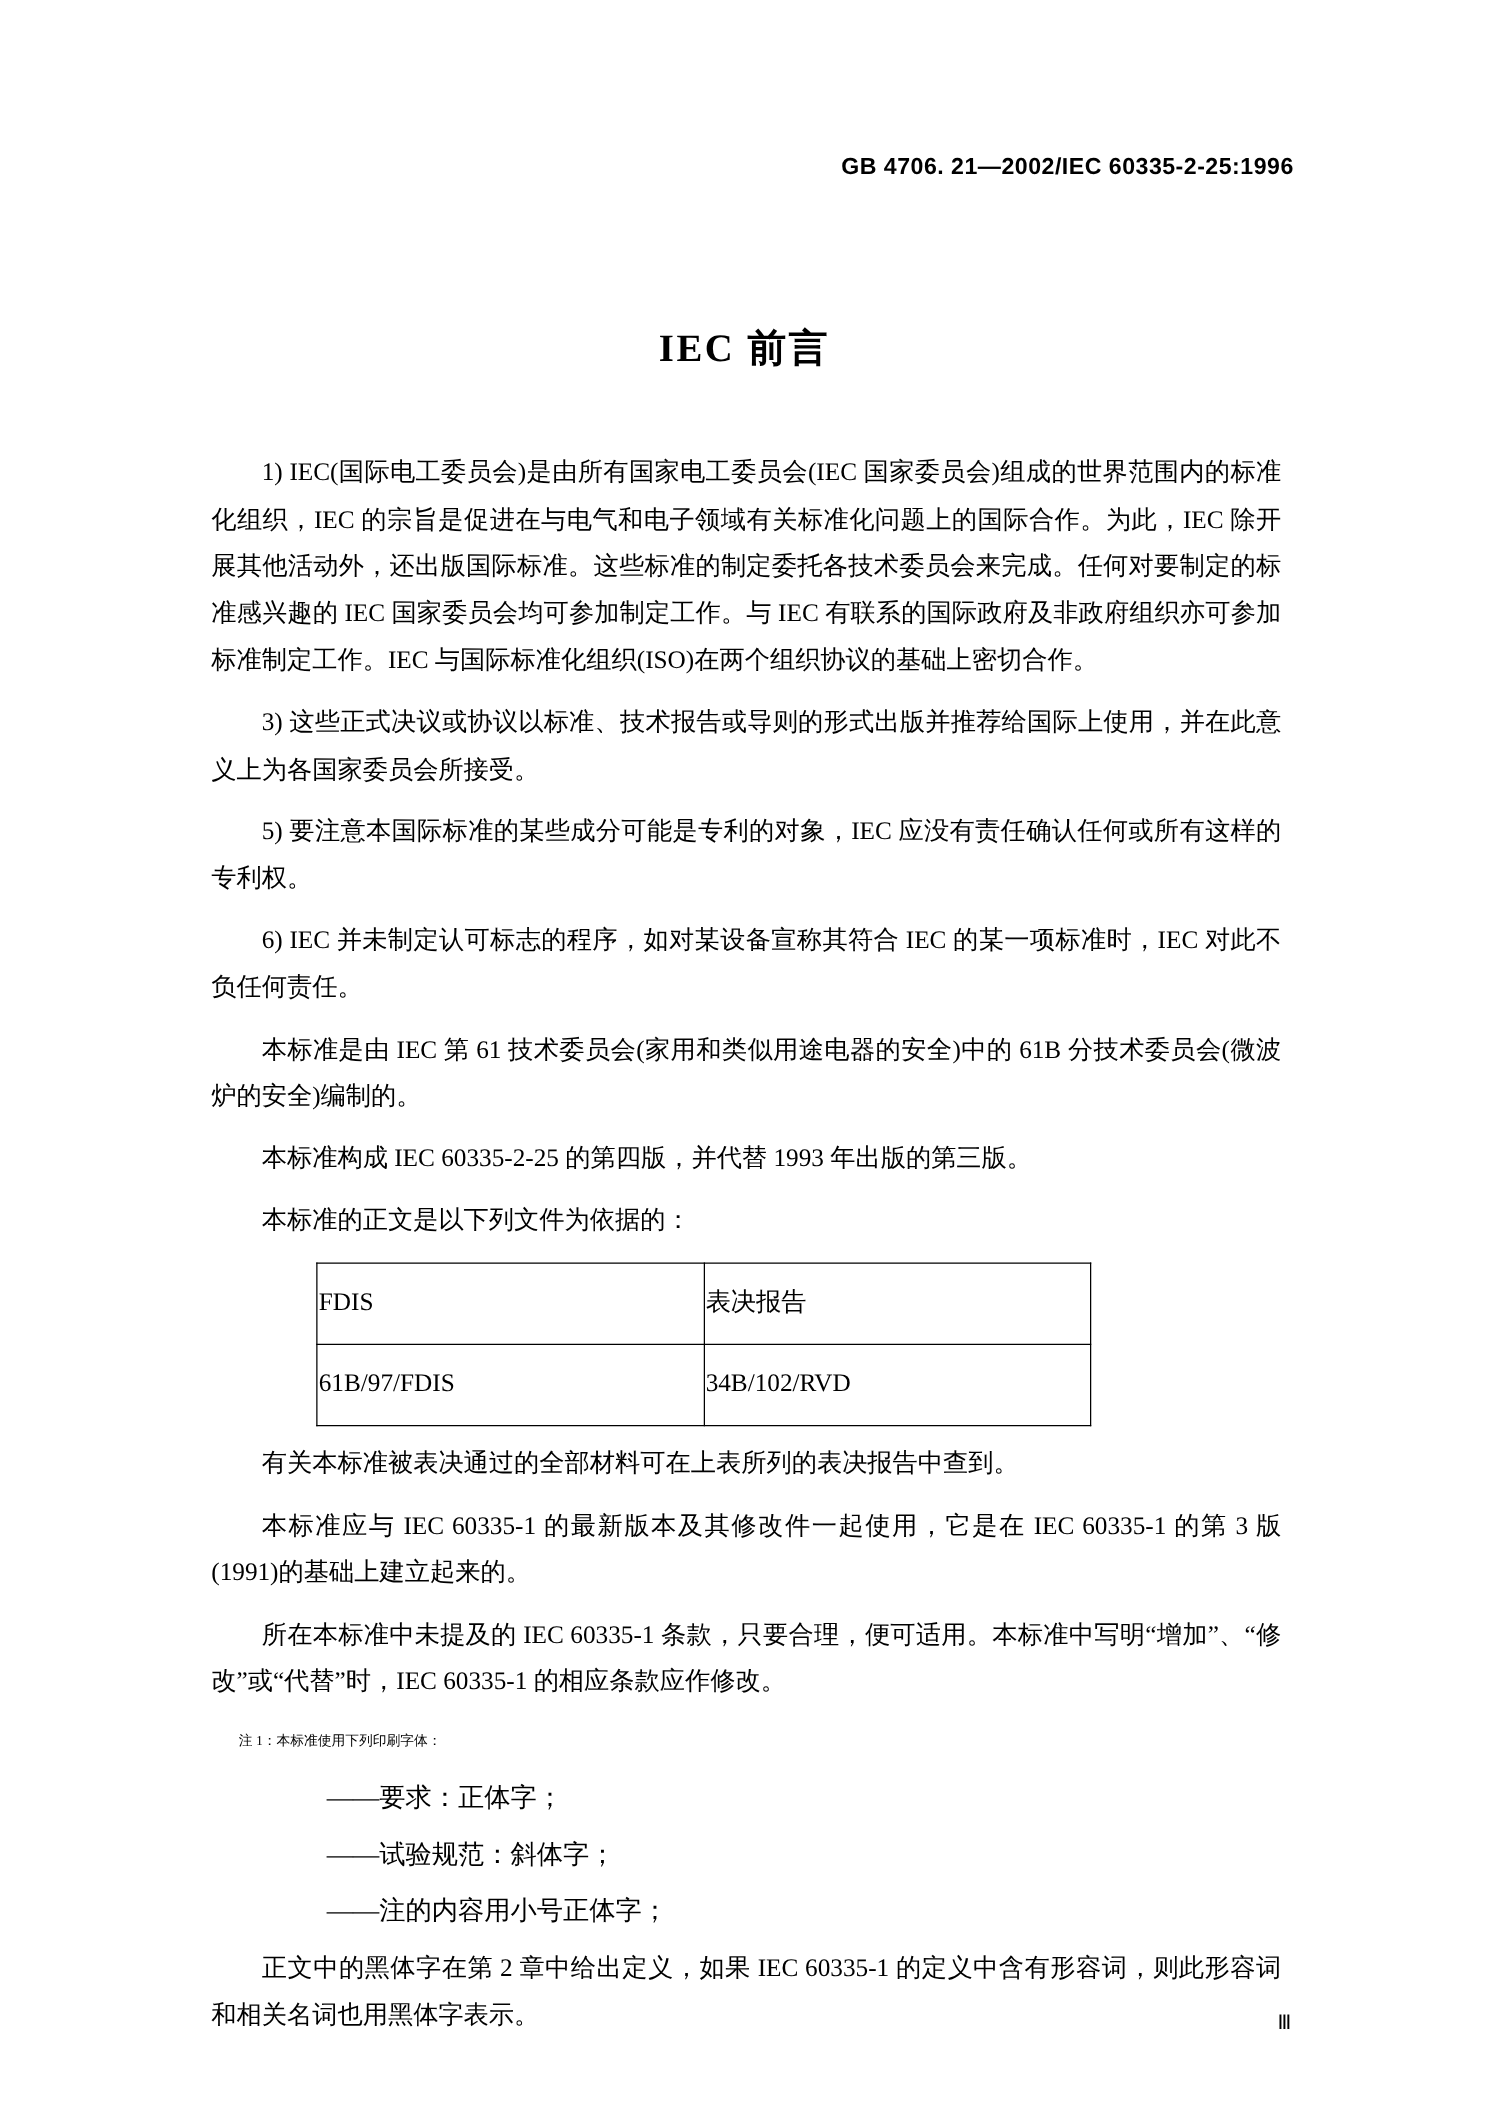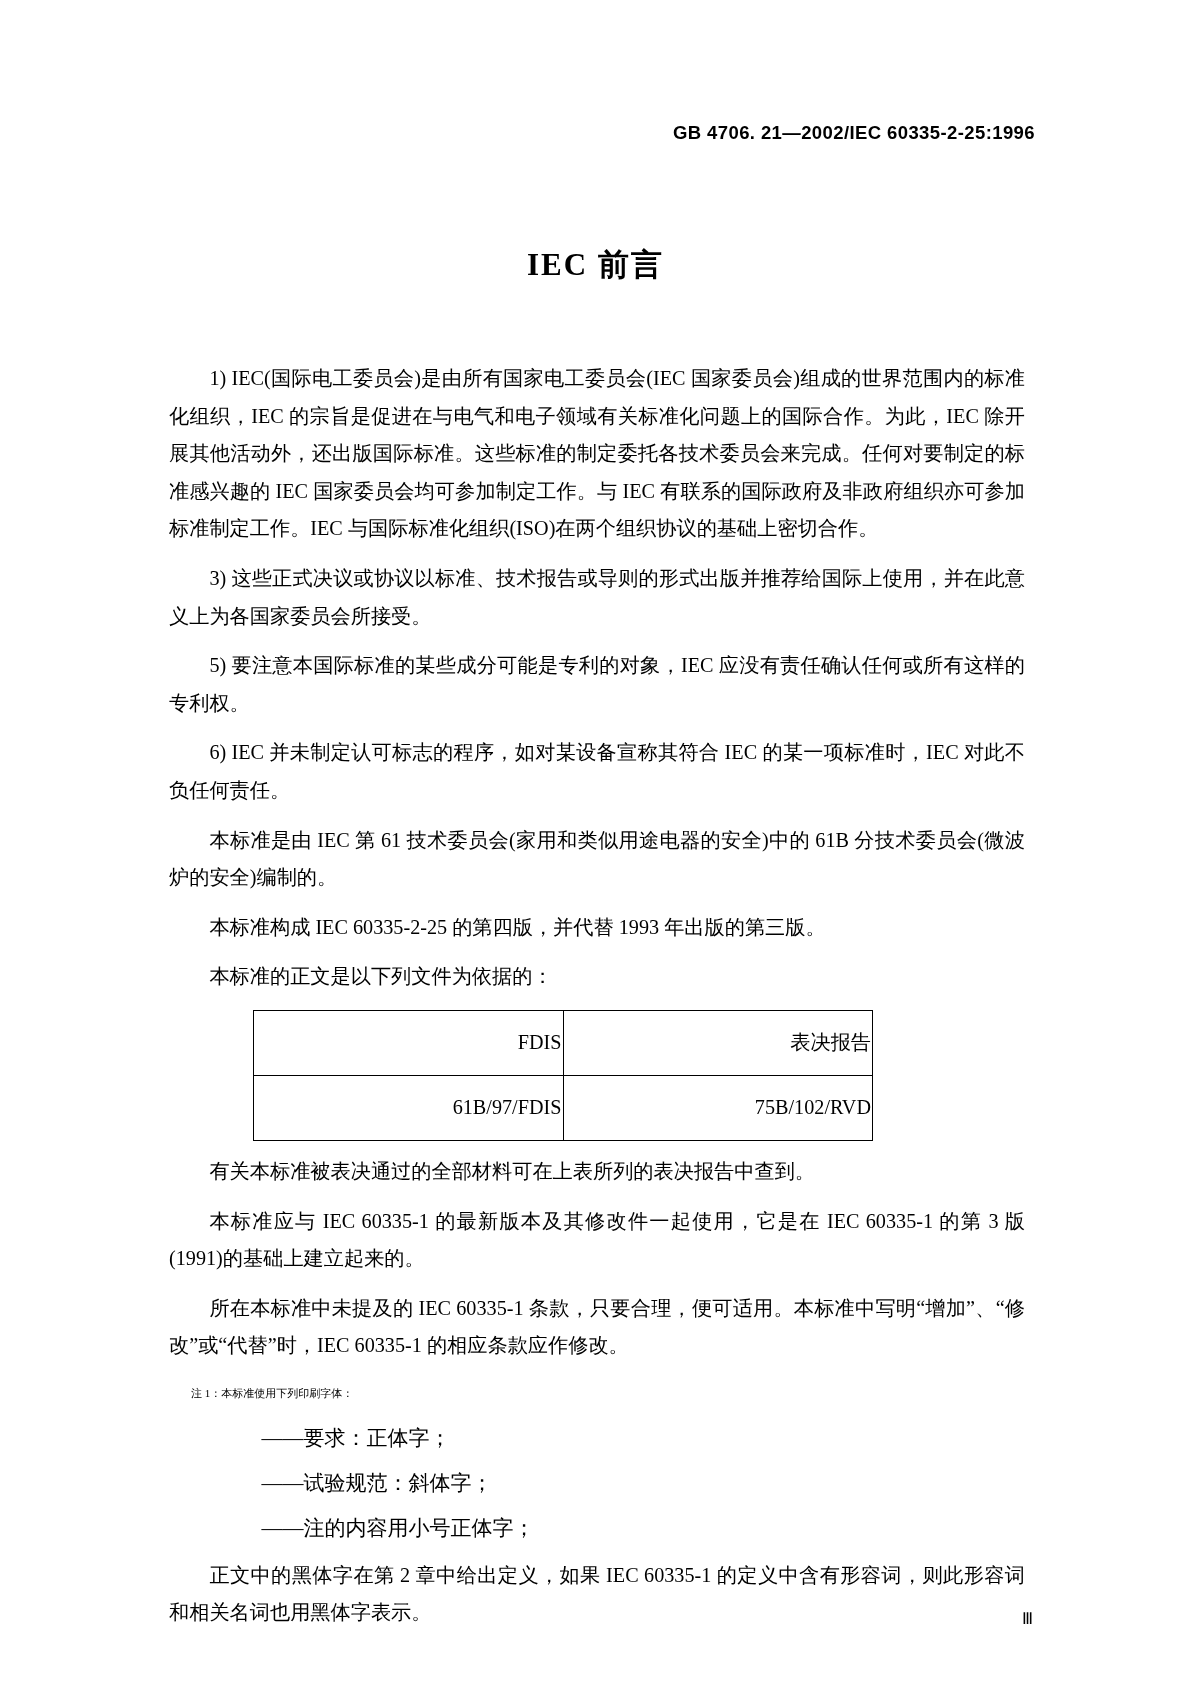--- a/index.html
+++ b/index.html
@@ -29,21 +29,21 @@
     right: 156px;
     font-family: "Liberation Sans", sans-serif;
     font-size: 18.5px;
     letter-spacing: 0.4px;
     font-weight: 600;
     color: #000;
     white-space: nowrap;
   }
   .title {
     position: absolute;
-    top: 244px;
+    top: 258px;
     left: 0;
     width: 1191px;
     text-align: center;
     font-family: "Liberation Serif", serif;
     font-size: 31px;
     font-weight: bold;
     letter-spacing: 2px;
   }
   .body-text {
     position: absolute;
@@ -73,21 +73,21 @@
   }
   table.fdis {
     border-collapse: collapse;
     margin: 14px 0 12px 96px;
     width: 620px;
     table-layout: fixed;
   }
   table.fdis td {
     border: 1.6px solid #000;
     height: 62px;
-    text-align: right;
+    text-align: left;
     vertical-align: middle;
     font-size: 20.2px;
   }
   .tablewrap {
     text-indent: 0;
   }
   .pagenum {
     position: absolute;
     bottom: 56px;
     right: 157px;
@@ -117,21 +117,21 @@
 
     <div class="tablewrap">
       <table class="fdis">
         <tbody>
             <tr>
           <td>FDIS</td>
           <td>表决报告</td>
         </tr>
         <tr>
           <td>61B/97/FDIS</td>
-          <td>75B/102/RVD</td>
+          <td>34B/102/RVD</td>
         </tr>
       </tbody>
         </table>
     </div>
 
     <p>有关本标准被表决通过的全部材料可在上表所列的表决报告中查到。</p>
     <p>本标准应与 IEC 60335-1 的最新版本及其修改件一起使用，它是在 IEC 60335-1 的第 3 版(1991)的基础上建立起来的。</p>
     <p>所在本标准中未提及的 IEC 60335-1 条款，只要合理，便可适用。本标准中写明“增加”、“修改”或“代替”时，IEC 60335-1 的相应条款应作修改。</p>
 
     <p class="note">注 1：本标准使用下列印刷字体：</p>

